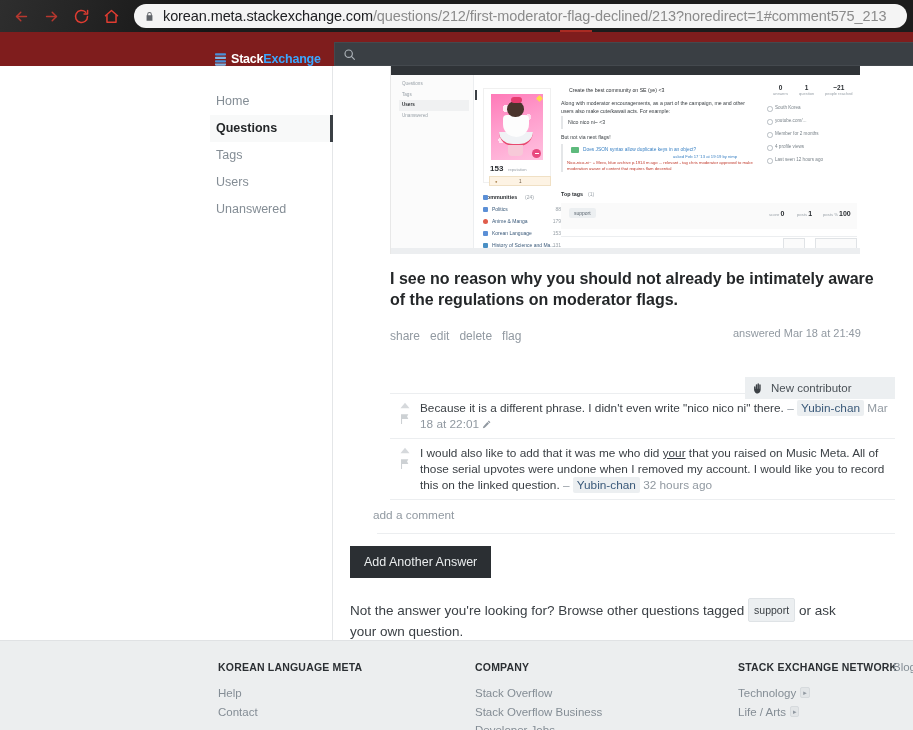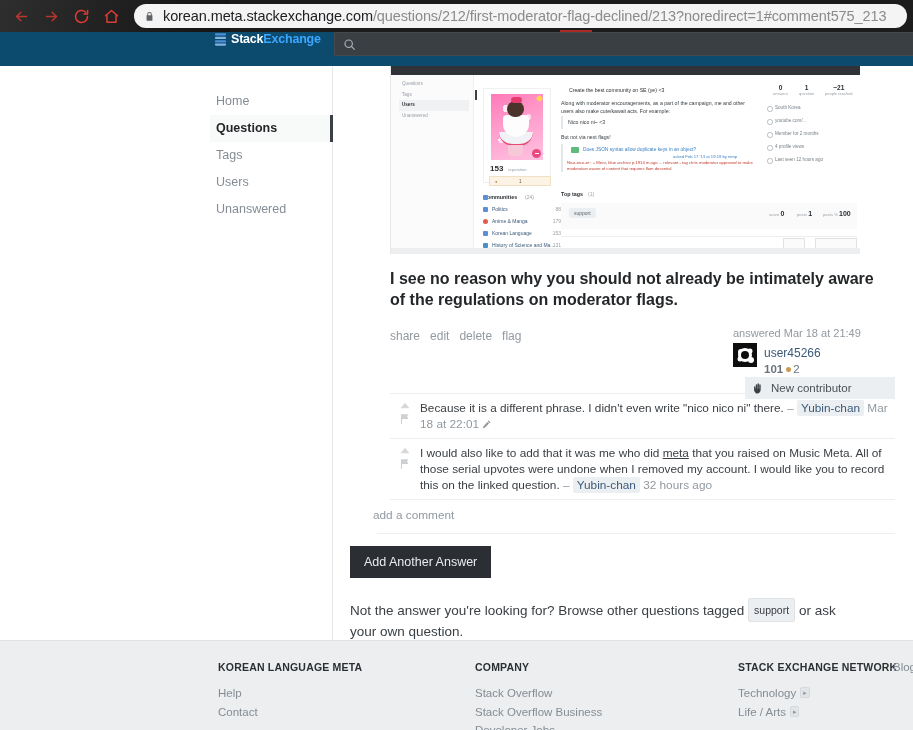--- a/index.html
+++ b/index.html
@@ -64,23 +64,23 @@
     position: absolute;
     left: 560px; top: 30px;
     width: 32px; height: 3px;
     background: #d93025;
     opacity: .75;
   }
 
   
   #topbar {
     height: 34px;
-    background: #0c4a6e;
-    display: flex;
-    align-items: flex-start;
+    background: #7f1d1d;
+    display: flex;
+    align-items: flex-end;
     padding-left: 215px;
   }
   #se-logo {
     display: flex;
     align-items: center;
     gap: 5px;
     flex: 0 0 auto;
   }
   #se-logo-mark {
     display: block;
@@ -640,29 +640,20 @@
     <div id="post-row">
       <div id="post-menu">
         <a class="post-menu-link">share</a>
         <a class="post-menu-link">edit</a>
         <a class="post-menu-link">delete</a>
         <a class="post-menu-link">flag</a>
       </div>
 
       <div id="signature">
         <div id="answered-line">answered Mar 18 at 21:49</div>
-        <div id="user-row">
-          <div id="avatar"></div>
-          <div>
-            <a id="user-name">user45266</a>
-            <div id="user-rep-line">
-              <span>101</span><span class="badge-dot"></span><span class="badge-count">2</span>
-            </div>
-          </div>
-        </div>
       </div>
 
       <div id="new-contributor">
         <svg width="13" height="13" viewBox="0 0 24 24" fill="#3b4045">
           <path d="M7.4 20.6c-2.3-1.5-3.6-3.9-3.6-6.6V9.3c0-.7.6-1.3 1.3-1.3s1.3.6 1.3 1.3v3h.6V5.3C7 4.6 7.6 4 8.3 4s1.3.6 1.3 1.3v7h.6V3.8c0-.7.6-1.3 1.3-1.3s1.3.6 1.3 1.3v8.5h.6V5.6c0-.7.6-1.3 1.3-1.3s1.3.6 1.3 1.3v8.2c0 4-2.3 6.6-5.3 7.4-1.2.3-2.2.1-3.3-.6z"></path>
         </svg>
         <span id="nc-label">New contributor</span>
       </div>
     </div>
 
@@ -692,21 +683,21 @@
         <div class="comment-gutter">
           <svg width="10" height="7" viewBox="0 0 12 8">
               <path d="M6 0.6L11.4 7.4H0.6z" fill="#d6d9dc"></path>
             </svg>
           <svg width="9" height="10" viewBox="0 0 12 13">
               <path d="M1.4 0h8.4L8.1 3.3l1.7 3.3H1.4V13H0V0z" fill="#cdd1d4"></path>
             </svg>
         </div>
         <div class="comment-body">
           <span>I would also like to add that it was me who did</span>
-          <a class="inline">meta</a>
+          <a class="inline">your</a>
           <span>that you raised on Music Meta. All of those serial upvotes were undone when I removed my account. I would like you to record this on the linked question.</span>
           <span class="comment-dash">–</span>
           <a class="comment-user">Yubin-chan</a>
           <span class="comment-time">32 hours ago</span>
         </div>
       </div>
     </div>
 
     <a id="add-comment">add a comment</a>
 

